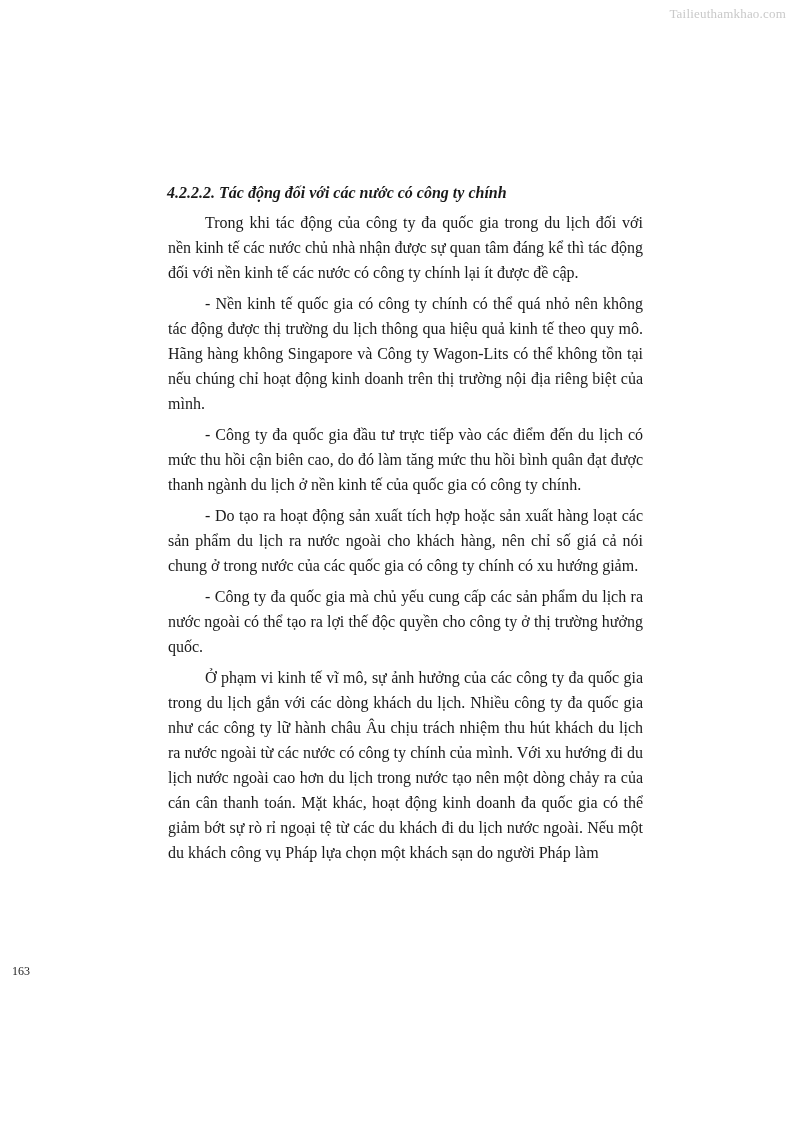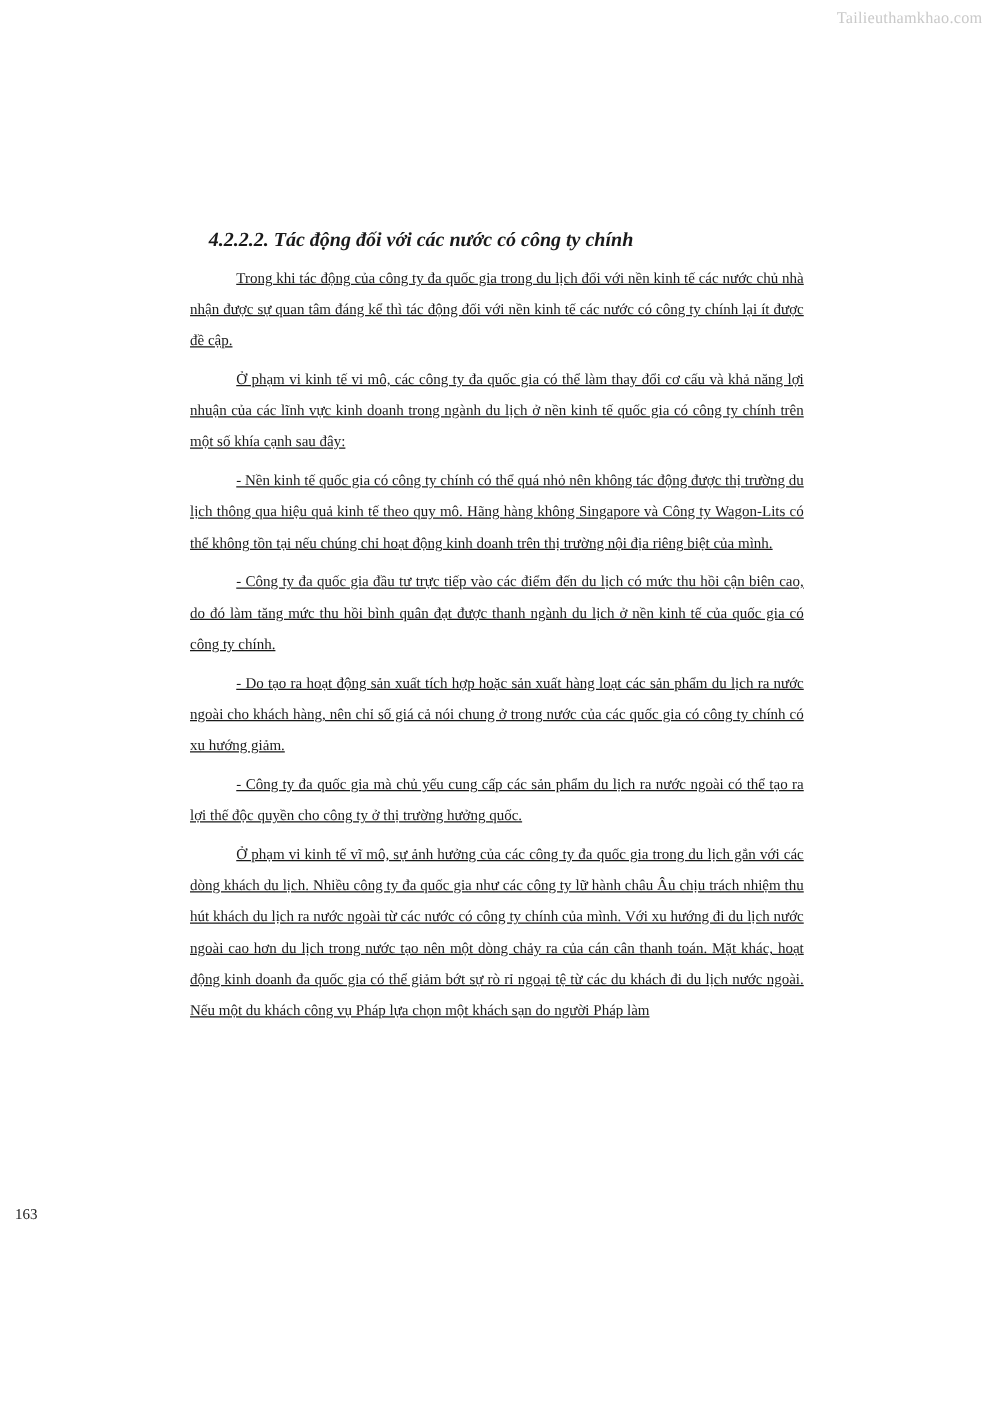--- a/index.html
+++ b/index.html
@@ -13,39 +13,38 @@
     font-size: 13px; color: #c9c9c9; letter-spacing: 0.2px;
   }
   .page {
     position: absolute; left: 152px; top: 180px; width: 491px;
   }
   .heading {
     font-weight: bold; font-style: italic; font-size: 16px; line-height: 25px;
     margin: 0 0 5px 15px;
   }
   p {
-    margin: 0 0 6px 0; font-size: 12px; line-height: 25px;
-    text-align: justify; text-indent: 37px; text-decoration: underline;
+    margin: 0 0 6px 16px; font-size: 16px; line-height: 25px;
+    text-align: justify; text-indent: 37px;
   }
   p.bullet { text-indent: 37px; }
   .page-number {
     position: absolute; top: 964px; left: 0; width: 794px; text-align: left;
     font-size: 12px;
     padding-left: 12px;
   }
 </style>
 </head>
 <body>
 
 <div class="watermark">Tailieuthamkhao.com</div>
 
 <div class="page">
   <div class="heading">4.2.2.2. Tác động đối với các nước có công ty chính</div>
   <p>Trong khi tác động của công ty đa quốc gia trong du lịch đối với nền kinh tế các nước chủ nhà nhận được sự quan tâm đáng kể thì tác động đối với nền kinh tế các nước có công ty chính lại ít được đề cập.</p>
-  <p>Ở phạm vi kinh tế vi mô, các công ty đa quốc gia có thể làm thay đổi cơ cấu và khả năng lợi nhuận của các lĩnh vực kinh doanh trong ngành du lịch ở nền kinh tế quốc gia có công ty chính trên một số khía cạnh sau đây:</p>
   <p class="bullet">-  Nền kinh tế quốc gia có công ty chính có thể quá nhỏ nên không tác động được thị trường du lịch thông qua hiệu quả kinh tế theo quy mô. Hãng hàng không Singapore và Công ty Wagon-Lits có thể không tồn tại nếu chúng chỉ hoạt động kinh doanh trên thị trường nội địa riêng biệt của mình.</p>
   <p class="bullet">-  Công ty đa quốc gia đầu tư trực tiếp vào các điểm đến du lịch có mức thu hồi cận biên cao, do đó làm tăng mức thu hồi bình quân đạt được thanh ngành du lịch ở nền kinh tế của quốc gia có công ty chính.</p>
   <p class="bullet">-  Do tạo ra hoạt động sản xuất tích hợp hoặc sản xuất hàng loạt các sản phẩm du lịch ra nước ngoài cho khách hàng, nên chỉ số giá cả nói chung ở trong nước của các quốc gia có công ty chính có xu hướng giảm.</p>
   <p class="bullet">-  Công ty đa quốc gia mà chủ yếu cung cấp các sản phẩm du lịch ra nước ngoài có thể tạo ra lợi thế độc quyền cho công ty ở thị trường hưởng quốc.</p>
   <p>Ở phạm vi kinh tế vĩ mô, sự ảnh hưởng của các công ty đa quốc gia trong du lịch gắn với các dòng khách du lịch. Nhiều công ty đa quốc gia như các công ty lữ hành châu Âu chịu trách nhiệm thu hút khách du lịch ra nước ngoài từ các nước có công ty chính của mình. Với xu hướng đi du lịch nước ngoài cao hơn du lịch trong nước tạo nên một dòng chảy ra của cán cân thanh toán. Mặt khác, hoạt động kinh doanh đa quốc gia có thể giảm bớt sự rò rỉ ngoại tệ từ các du khách đi du lịch nước ngoài. Nếu một du khách công vụ Pháp lựa chọn một khách sạn do người Pháp làm</p>
 </div>
 
 <div class="page-number">163</div>
 
 </body></html>

